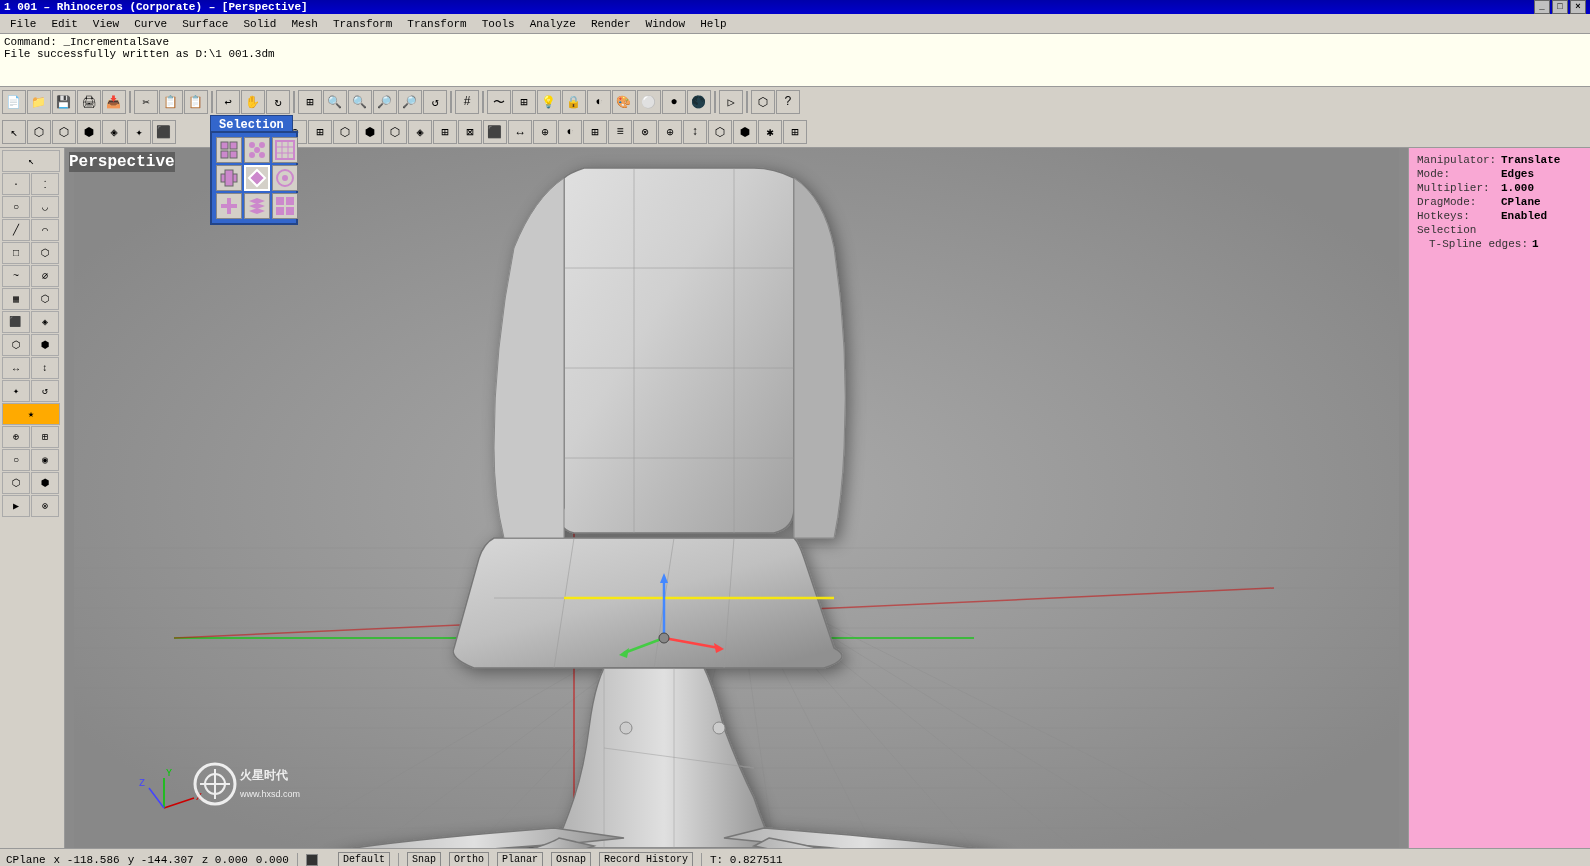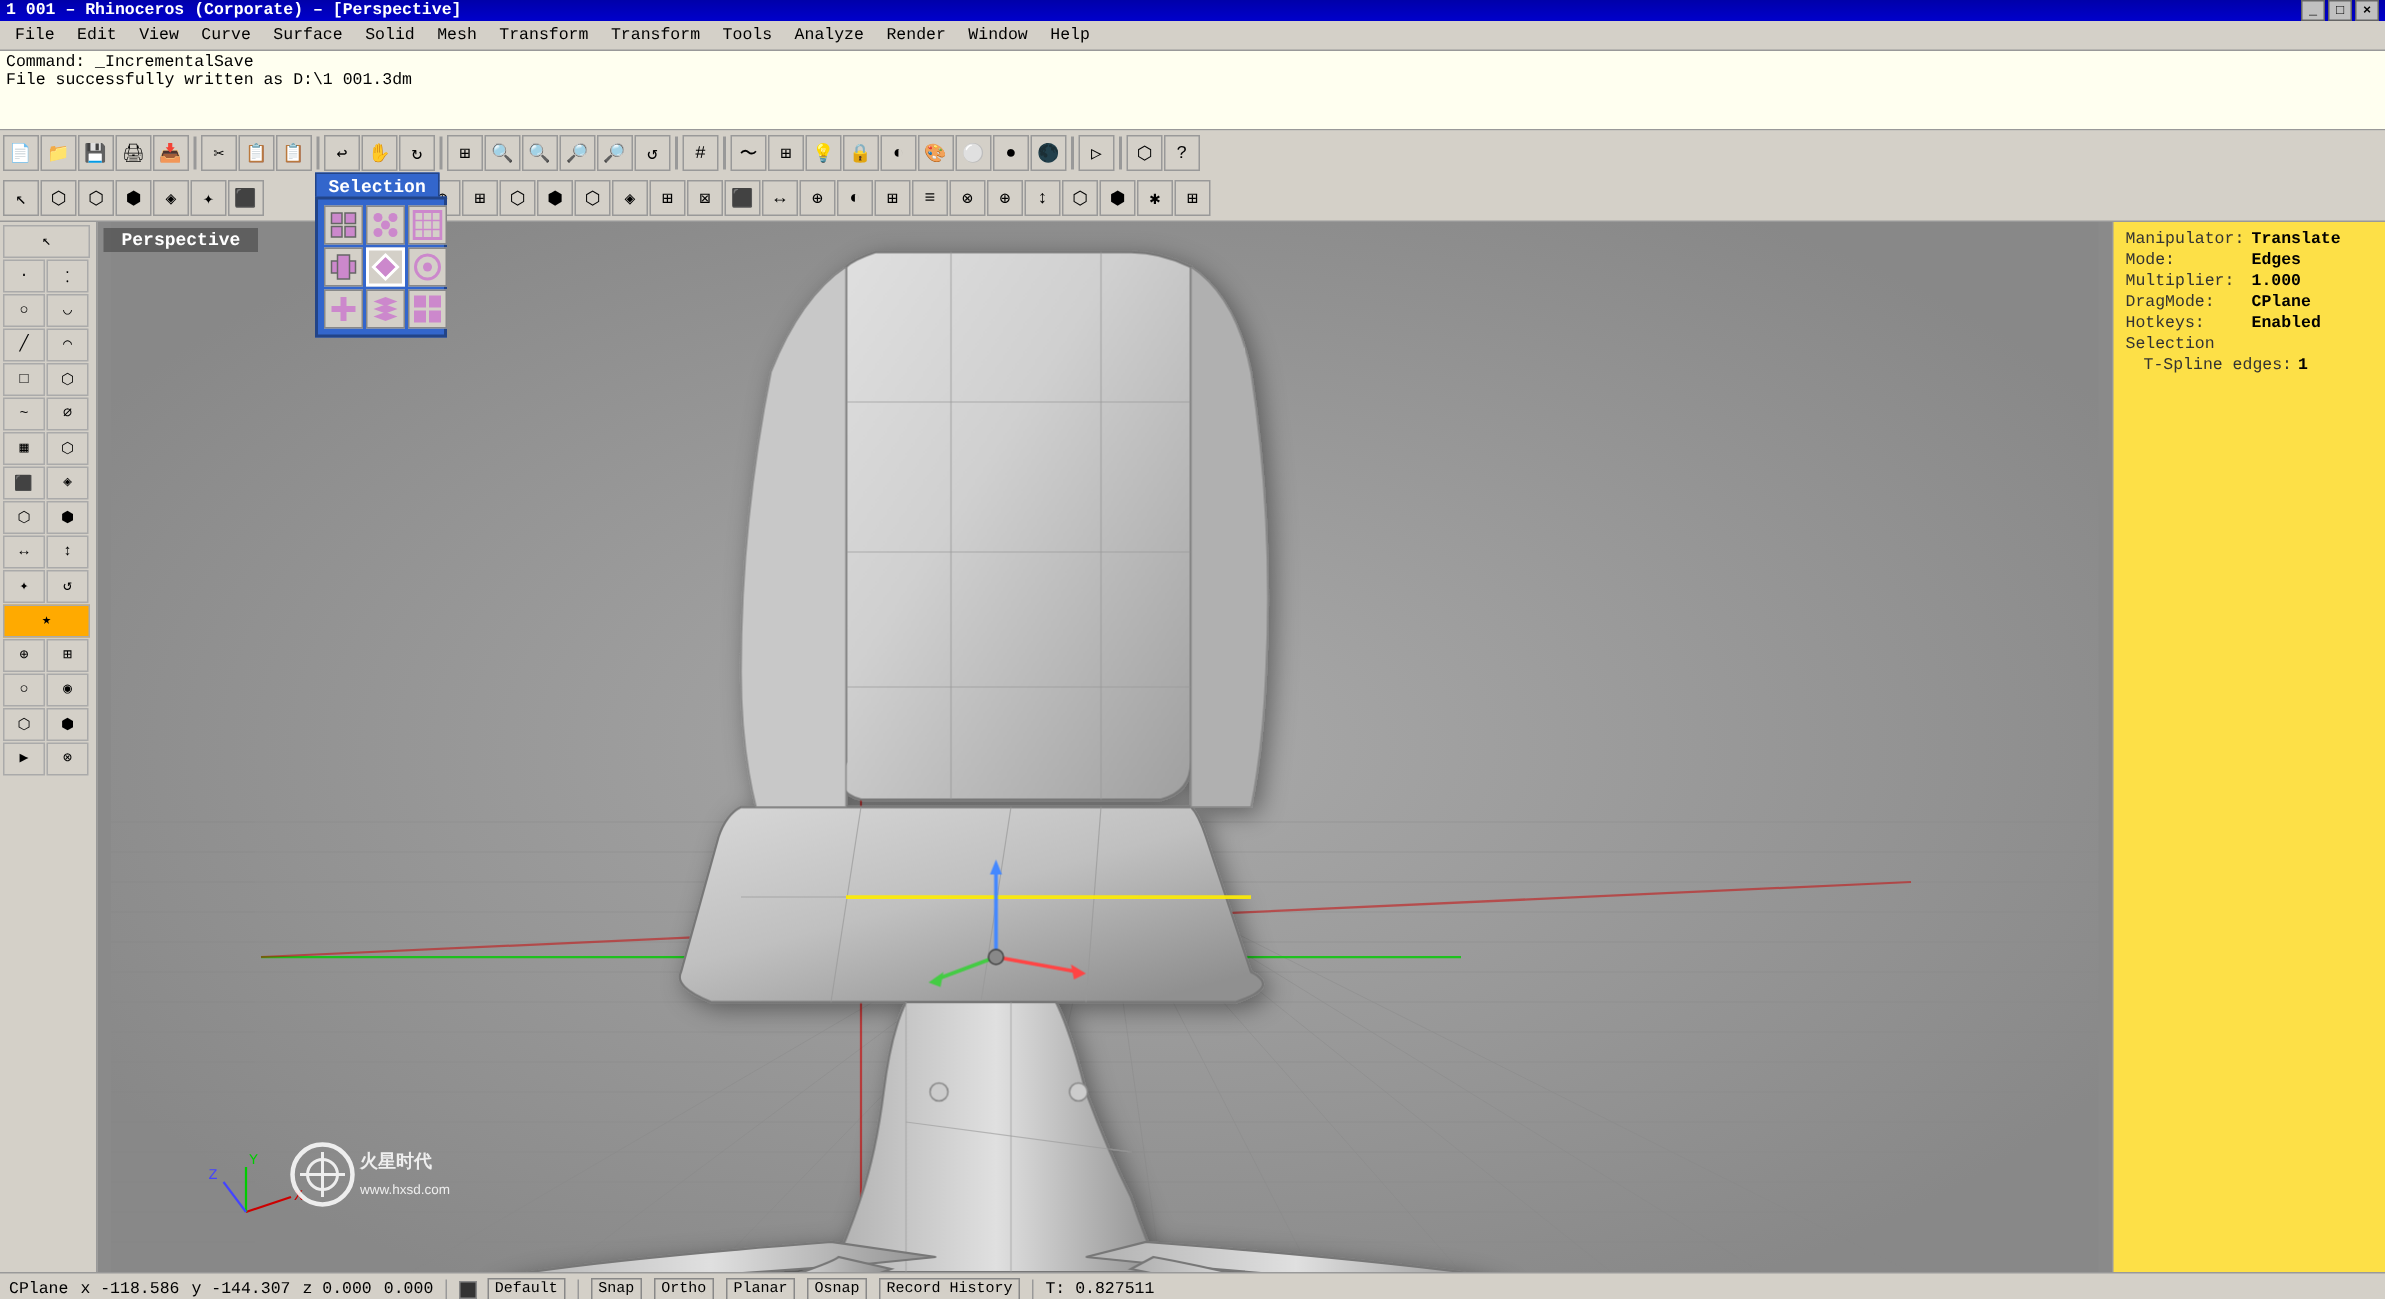--- a/index.html
+++ b/index.html
@@ -198,31 +198,31 @@
       overflow: hidden;
       background: #8a8a8a;
     }
 
     
     #viewport-label {
       position: absolute;
       top: 4px;
       left: 4px;
       color: white;
-      font-size: 12px;
+      font-size: 16px;
       font-weight: bold;
       background: rgba(0,0,0,0.3);
-      padding: 1px 12px;
+      padding: 1px 0;
       z-index: 10;
     }
 
     
     #right-panel {
       width: 182px;
-      background: #fde047;
+      background: #f9a8d4;
       border-left: 1px solid #999;
       padding: 6px 8px;
       font-size: 11px;
     }
     .info-row {
       display: flex;
       gap: 4px;
       margin-bottom: 2px;
       font-size: 11px;
     }
@@ -705,21 +705,21 @@
 
 <div id="status-bar">
   <span class="status-item">
     <span>CPlane</span>
   </span>
   <span>x -118.586</span>
   <span>y -144.307</span>
   <span>z 0.000</span>
   <span>0.000</span>
   <div class="status-sep"></div>
-  <div style="display:flex;align-items:center;gap:7px;">
+  <div style="display:flex;align-items:center;gap:20px;">
     <div style="width:12px;height:12px;background:#333;border:1px solid #888;"></div>
     <span class="status-btn">Default</span>
   </div>
   <div class="status-sep"></div>
   <span class="status-btn">Snap</span>
   <span class="status-btn">Ortho</span>
   <span class="status-btn">Planar</span>
   <span class="status-btn">Osnap</span>
   <span class="status-btn">Record History</span>
   <div class="status-sep"></div>

